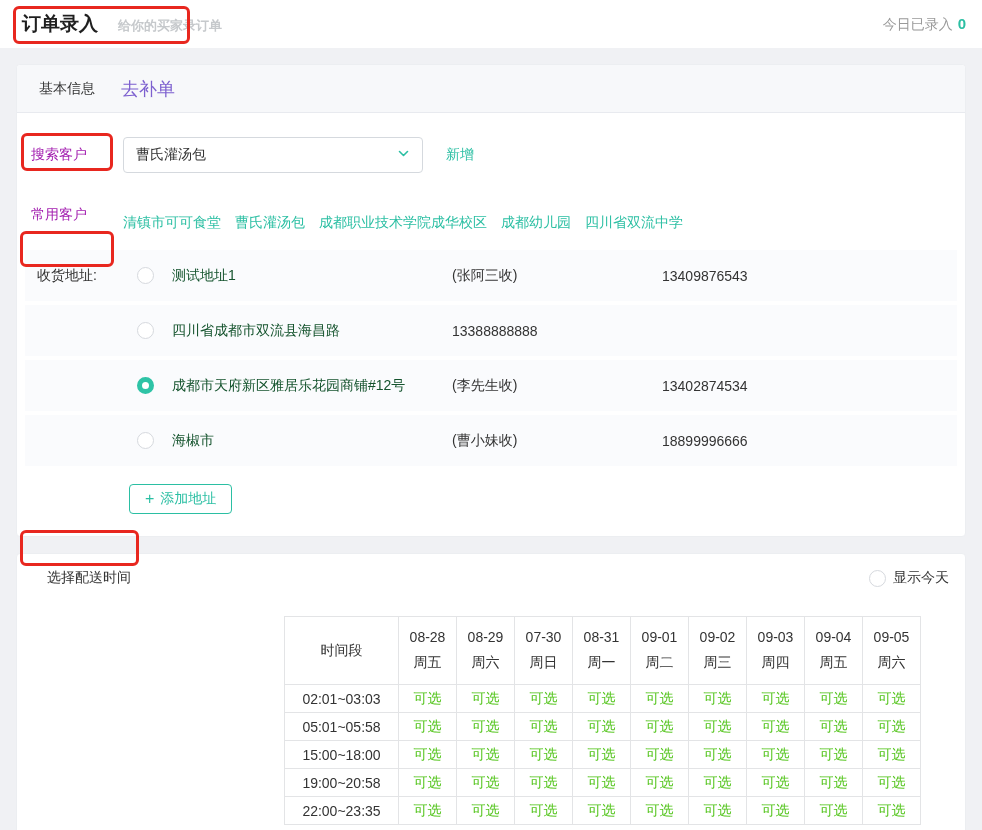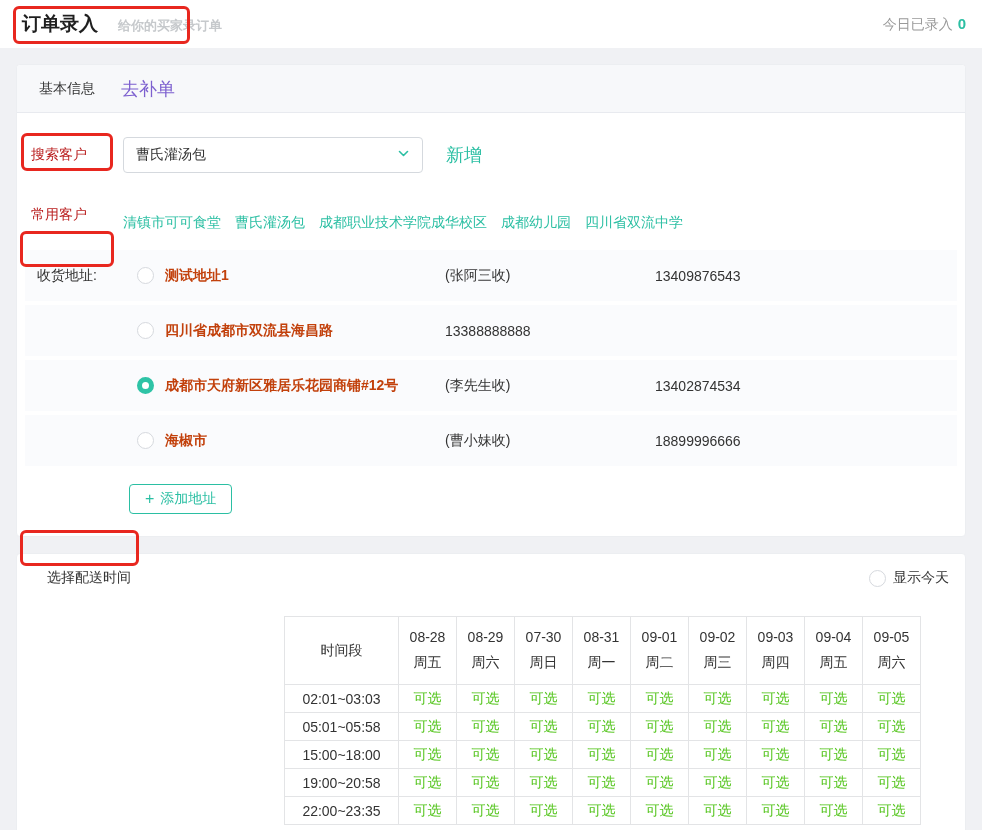--- a/index.html
+++ b/index.html
@@ -32,48 +32,48 @@
   .card1 { min-height: 441px; }
   .card1-header {
     height: 48px; background: #f7f8fa; border-bottom: 1px solid #e8eaef;
     border-radius: 4px 4px 0 0;
     display: flex; align-items: center; padding-left: 22px; gap: 26px;
   }
   .section-title { font-size: 14px; color: #333; }
   .link-purple { color: #7d60cf; cursor: pointer; text-decoration: none; font-size: 18px; }
 
   .form-row { display: flex; align-items: center; padding-left: 14px; margin-top: 24px; }
-  .form-label { width: 92px; flex: 0 0 92px; color: #b91c1c; }
+  .form-label { width: 92px; flex: 0 0 92px; color: #a21caf; }
 
   .select-box {
     width: 300px; height: 36px; background: #fff;
     border: 1px solid #d5d9de; border-radius: 4px;
     display: flex; align-items: center; justify-content: space-between;
     padding: 0 12px; cursor: pointer;
   }
   .select-box .sel-text { color: #333; }
-  .link-teal { color: #2bbfa3; cursor: pointer; text-decoration: none; font-size: 18px; }
+  .link-teal { color: #2bbfa3; cursor: pointer; text-decoration: none; font-size: 14px; }
   .add-new { margin-left: 23px; }
 
   .fc-list { display: flex; gap: 14px; flex-wrap: wrap; margin-top: 17px; }
   .fc-link { color: #2bbfa3; cursor: pointer; text-decoration: none; }
 
   
   .addr-list { margin-top: 18px; padding: 0 8px; }
   .addr-row {
     background: #fafbfd; height: 51px; margin-bottom: 4px;
     display: flex; align-items: center; padding-left: 12px; cursor: pointer;
   }
   .addr-label-slot { width: 100px; flex: 0 0 100px; color: #333; }
   .radio {
     width: 17px; height: 17px; border-radius: 50%;
     border: 1px solid #d6d9de; background: #fff; flex: 0 0 17px;
   }
   .radio.checked { border: 5px solid #2ec3a6; }
-  .addr-text   { width: 280px; margin-left: 11px; color: #c2410c; font-weight: bold; }
+  .addr-text   { width: 280px; margin-left: 18px; color: #14532d; }
   .addr-recv   { width: 210px; color: #333; }
   .addr-phone  { flex: 1; color: #333; }
 
   .add-addr-btn {
     margin: 14px 0 22px 112px; height: 30px;
     border: 1px solid #2bbfa3; border-radius: 4px; background: #fff;
     color: #2bbfa3; font-size: 14px; padding: 0 15px; cursor: pointer;
     display: inline-flex; align-items: center; gap: 6px;
     font-family: inherit;
   }

